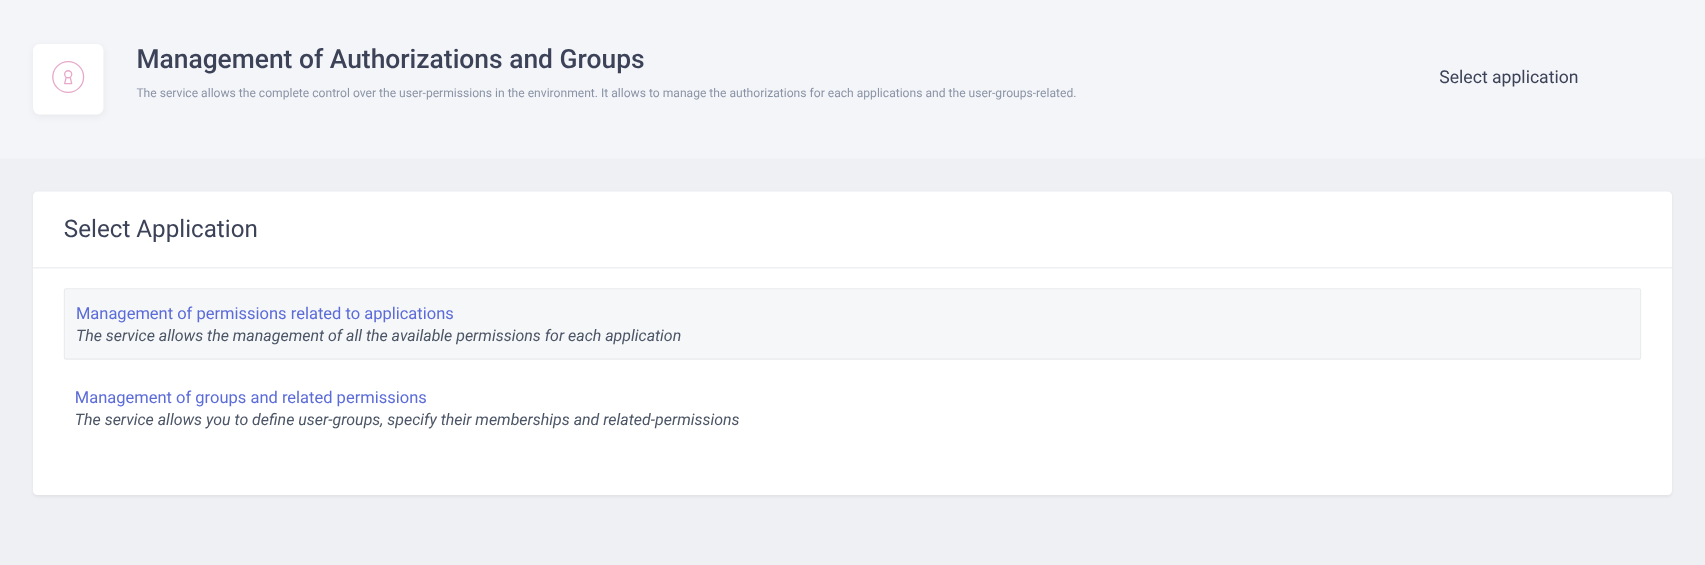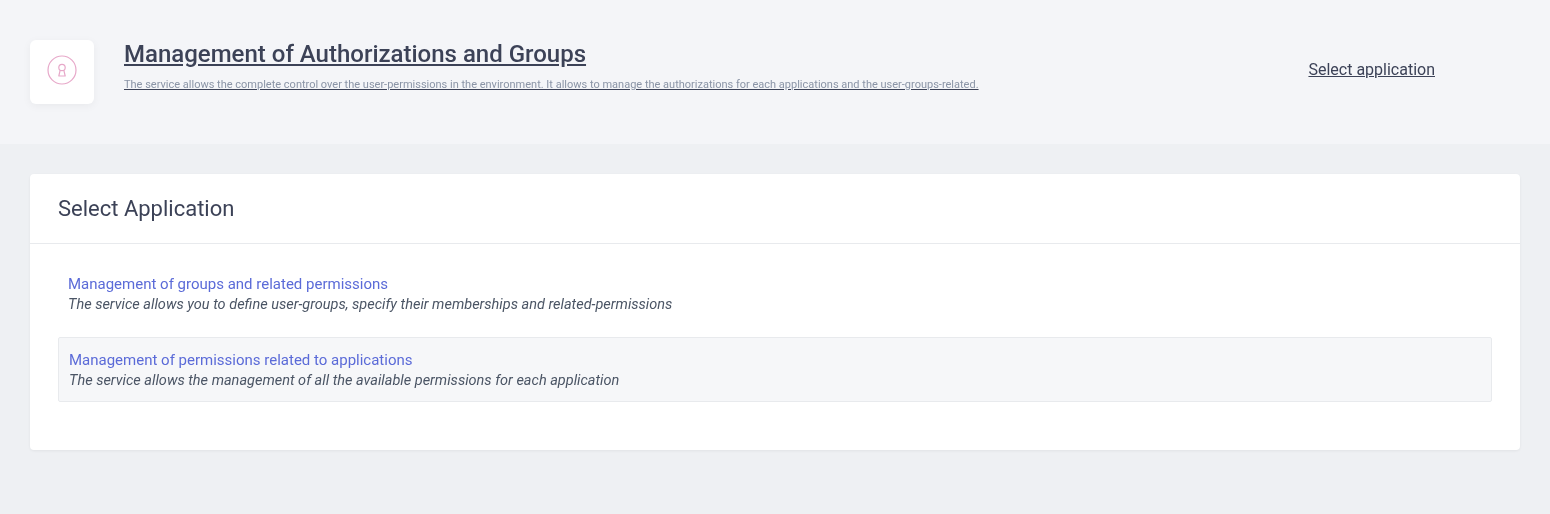--- a/index.html
+++ b/index.html
@@ -12,21 +12,20 @@
       background: #eef0f3;
       width: 1550px;
       color: #3c4257;
     }
     .header-section {
       background: #f4f5f8;
       padding: 40px 30px 40px 30px;
       display: flex;
       align-items: flex-start;
       gap: 30px;
-      text-decoration: underline;
     }
     .icon-tile {
       width: 64px;
       height: 64px;
       background: #ffffff;
       border-radius: 6px;
       box-shadow: 0 2px 8px rgba(0,0,0,0.05);
       display: flex;
       align-items: center;
       justify-content: center;
@@ -124,23 +123,23 @@
   </div>
   <div class="breadcrumb-current">Select application</div>
 </div>
 
 <div class="content-wrapper">
   <div class="card">
     <div class="card-header">
       <div class="card-title">Select Application</div>
     </div>
     <div class="card-body">
+      <div class="option-row highlighted">
+        <a class="option-link">Management of permissions related to applications</a>
+        <div class="option-desc">The service allows the management of all the available permissions for each application</div>
+      </div>
       <div class="option-row">
         <a class="option-link">Management of groups and related permissions</a>
         <div class="option-desc">The service allows you to define user-groups, specify their memberships and related-permissions</div>
-      </div>
-      <div class="option-row highlighted">
-        <a class="option-link">Management of permissions related to applications</a>
-        <div class="option-desc">The service allows the management of all the available permissions for each application</div>
       </div>
     </div>
   </div>
 </div>
 
 </body></html>

